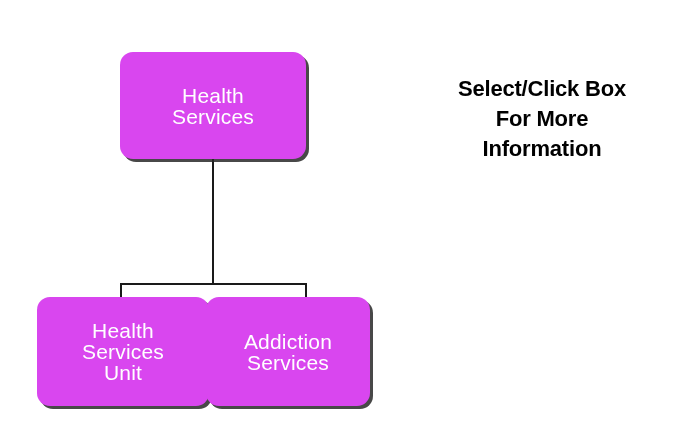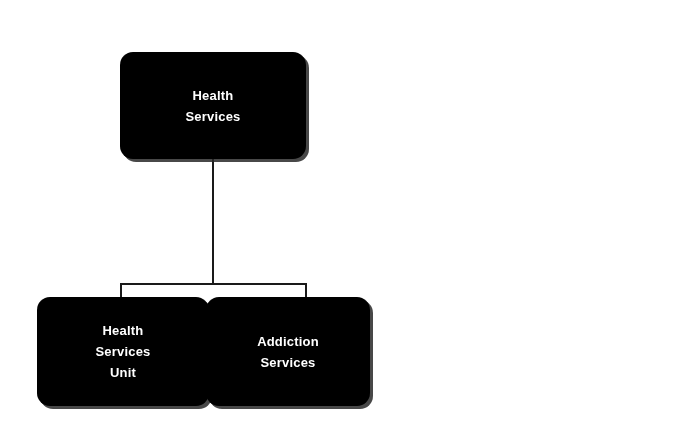--- a/index.html
+++ b/index.html
@@ -25,26 +25,26 @@
   .line-h { height: 2px; }
 
   #trunk-line   { left: 212px; top: 158px; height: 127px; }
   #bus-line     { left: 120px; top: 283px; width: 187px; }
   #drop-left    { left: 120px; top: 283px; height: 16px; }
   #drop-right   { left: 305px; top: 283px; height: 16px; }
 
   
   .node {
     position: absolute;
-    background: #000000;
+    background: #d946ef;
     border-radius: 13px;
     box-shadow: 3px 3px 0 rgba(40,40,40,0.85);
     color: #ffffff;
-    font-weight: bold;
-    font-size: 13px;
+    font-weight: normal;
+    font-size: 21px;
     line-height: 21px;
     text-align: center;
     display: flex;
     align-items: center;
     justify-content: center;
     cursor: pointer;
     box-sizing: border-box;
     padding: 2px;
   }
   .node-label {
@@ -90,14 +90,17 @@
     <span class="node-label">Health
 Services
 Unit</span>
   </div>
 
   <div class="node" id="node-addiction-services">
     <span class="node-label">Addiction
 Services</span>
   </div>
 
+  <div id="instruction-text">Select/Click Box
+For More
+Information</div>
 
 </div>
 
 </body></html>

